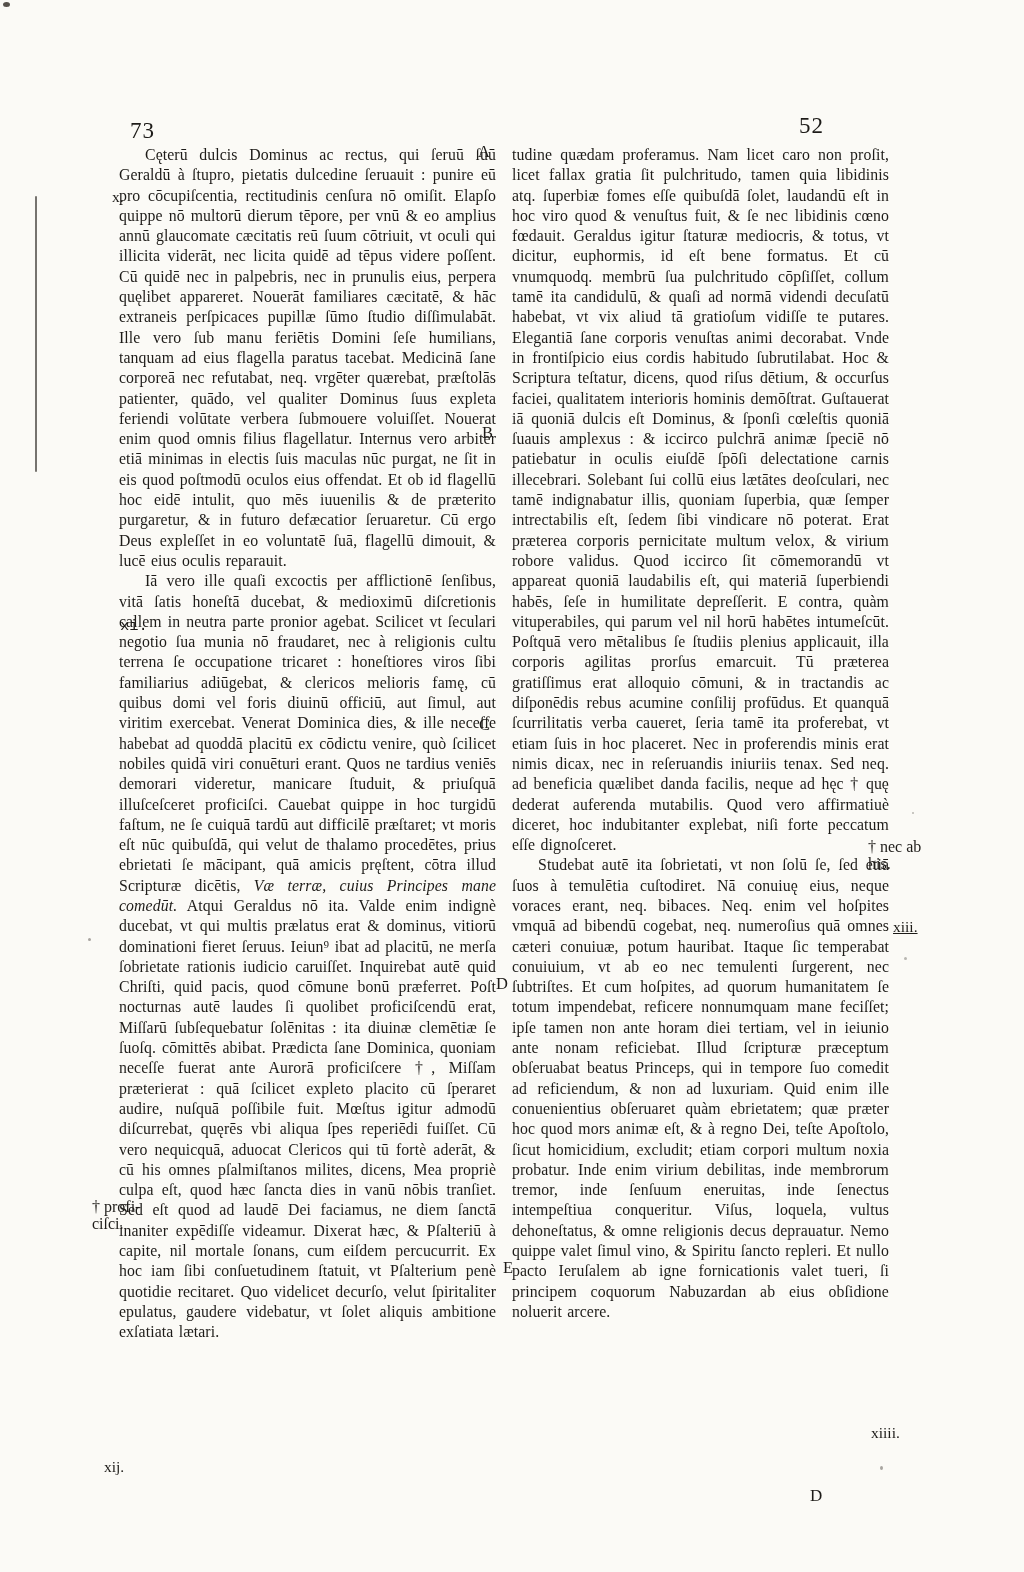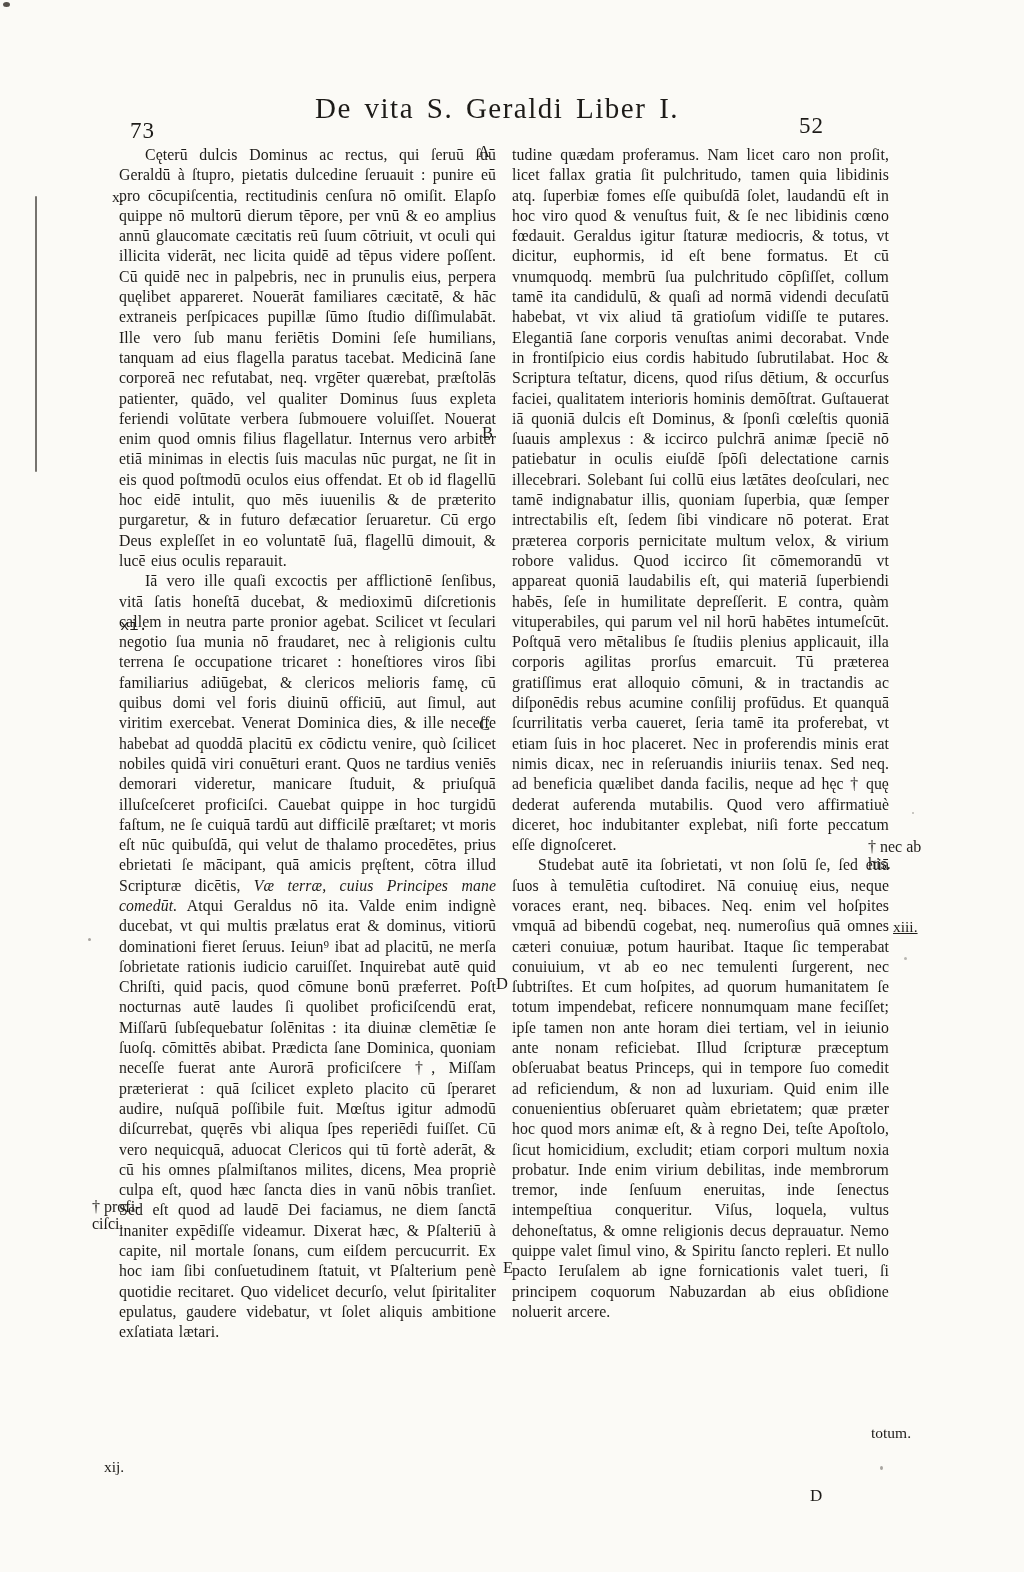--- a/index.html
+++ b/index.html
@@ -48,21 +48,20 @@
   .speck.s3{left:904px;top:957px;width:3px;height:3px;opacity:.4;}
   .speck.s4{left:880px;top:1466px;width:3px;height:4px;opacity:.5;}
   .speck.s5{left:912px;top:812px;width:2px;height:2px;opacity:.4;}
 </style>
 </head>
 <body>
 
 <div class="sheet">
 
   <span class="pagenum left">73</span>
-  <h1 class="title">De vita S. Geraldi Liber I.</h1>
   <span class="pagenum right">52</span>
 
   <div class="col col-left">
     <p>Cęterū dulcis Dominus ac rectus, qui ſeruū ſuū Geraldū à ſtupro, pietatis dulcedine ſeruauit : punire eū pro cōcupiſcentia, rectitudinis cenſura nō omiſit. Elapſo quippe nō multorū dierum tēpore, per vnū &amp; eo amplius annū glaucomate cæcitatis reū ſuum cōtriuit, vt oculi qui illicita viderāt, nec licita quidē ad tēpus videre poſſent. Cū quidē nec in palpebris, nec in prunulis eius, perpera quęlibet appareret. Nouerāt familiares cæcitatē, &amp; hāc extraneis perſpicaces pupillæ ſūmo ſtudio diſſimulabāt. Ille vero ſub manu feriētis Domini ſeſe humilians, tanquam ad eius flagella paratus tacebat. Medicinā ſane corporeā nec refutabat, neq. vrgēter quærebat, præſtolās patienter, quādo, vel qualiter Dominus ſuus expleta feriendi volūtate verbera ſubmouere voluiſſet. Nouerat enim quod omnis filius flagellatur. Internus vero arbiter etiā minimas in electis ſuis maculas nūc purgat, ne ſit in eis quod poſtmodū oculos eius offendat. Et ob id flagellū hoc eidē intulit, quo mēs iuuenilis &amp; de præterito purgaretur, &amp; in futuro defæcatior ſeruaretur. Cū ergo Deus expleſſet in eo voluntatē ſuā, flagellū dimouit, &amp; lucē eius oculis reparauit.</p>
     <p><span>Iā vero ille quaſi excoctis per afflictionē ſenſibus, vitā ſatis honeſtā ducebat, &amp; medioximū diſcretionis callem in neutra parte pronior agebat. Scilicet vt ſeculari negotio ſua munia nō fraudaret, nec à religionis cultu terrena ſe occupatione tricaret : honeſtiores viros ſibi familiarius adiūgebat, &amp; clericos melioris famę, cū quibus domi vel foris diuinū officiū, aut ſimul, aut viritim exercebat. Venerat Dominica dies, &amp; ille neceſſe habebat ad quoddā placitū ex cōdictu venire, quò ſcilicet nobiles quidā viri conuēturi erant. Quos ne tardius veniēs demorari videretur, manicare ſtuduit, &amp; priuſquā illuſceſceret proficiſci. Cauebat quippe in hoc turgidū faſtum, ne ſe cuiquā tardū aut difficilē præſtaret; vt moris eſt nūc quibuſdā, qui velut de thalamo procedētes, prius ebrietati ſe mācipant, quā amicis pręſtent, cōtra illud Scripturæ dicētis, </span><i>Væ terræ, cuius Principes mane comedūt.</i><span> Atqui Geraldus nō ita. Valde enim indignè ducebat, vt qui multis prælatus erat &amp; dominus, vitiorū dominationi fieret ſeruus. Ieiun⁹ ibat ad placitū, ne merſa ſobrietate rationis iudicio caruiſſet. Inquirebat autē quid Chriſti, quid pacis, quod cōmune bonū præferret. Poſt nocturnas autē laudes ſi quolibet proficiſcendū erat, Miſſarū ſubſequebatur ſolēnitas : ita diuinæ clemētiæ ſe ſuoſq. cōmittēs abibat. Prædicta ſane Dominica, quoniam neceſſe fuerat ante Aurorā proficiſcere †, Miſſam præterierat : quā ſcilicet expleto placito cū ſperaret audire, nuſquā poſſibile fuit. Mœſtus igitur admodū diſcurrebat, quęrēs vbi aliqua ſpes reperiēdi fuiſſet. Cū vero nequicquā, aduocat Clericos qui tū fortè aderāt, &amp; cū his omnes pſalmiſtanos milites, dicens, Mea propriè culpa eſt, quod hæc ſancta dies in vanū nōbis tranſiet. Sed eſt quod ad laudē Dei faciamus, ne diem ſanctā inaniter expēdiſſe videamur. Dixerat hæc, &amp; Pſalteriū à capite, nil mortale ſonans, cum eiſdem percucurrit. Ex hoc iam ſibi conſuetudinem ſtatuit, vt Pſalterium penè quotidie recitaret. Quo videlicet decurſo, velut ſpiritaliter epulatus, gaudere videbatur, vt ſolet aliquis ambitione exſatiata lætari.</span></p>
   </div>
 
   <div class="col col-right">
     <p class="cont">tudine quædam proferamus. Nam licet caro non proſit, licet fallax gratia ſit pulchritudo, tamen quia libidinis atq. ſuperbiæ fomes eſſe quibuſdā ſolet, laudandū eſt in hoc viro quod &amp; venuſtus fuit, &amp; ſe nec libidinis cœno fœdauit. Geraldus igitur ſtaturæ mediocris, &amp; totus, vt dicitur, euphormis, id eſt bene formatus. Et cū vnumquodq. membrū ſua pulchritudo cōpſiſſet, collum tamē ita candidulū, &amp; quaſi ad normā videndi decuſatū habebat, vt vix aliud tā gratioſum vidiſſe te putares. Elegantiā ſane corporis venuſtas animi decorabat. Vnde in frontiſpicio eius cordis habitudo ſubrutilabat. Hoc &amp; Scriptura teſtatur, dicens, quod riſus dētium, &amp; occurſus faciei, qualitatem interioris hominis demōſtrat. Guſtauerat iā quoniā dulcis eſt Dominus, &amp; ſponſi cœleſtis quoniā ſuauis amplexus : &amp; iccirco pulchrā animæ ſpeciē nō patiebatur in oculis eiuſdē ſpōſi delectatione carnis illecebrari. Solebant ſui collū eius lætātes deoſculari, nec tamē indignabatur illis, quoniam ſuperbia, quæ ſemper intrectabilis eſt, ſedem ſibi vindicare nō poterat. Erat præterea corporis pernicitate multum velox, &amp; virium robore validus. Quod iccirco ſit cōmemorandū vt appareat quoniā laudabilis eſt, qui materiā ſuperbiendi habēs, ſeſe in humilitate depreſſerit. E contra, quàm vituperabiles, qui parum vel nil horū habētes intumeſcūt. Poſtquā vero mētalibus ſe ſtudiis plenius applicauit, illa corporis agilitas prorſus emarcuit. Tū præterea gratiſſimus erat alloquio cōmuni, &amp; in tractandis ac diſponēdis rebus acumine conſilij profūdus. Et quanquā ſcurrilitatis verba caueret, ſeria tamē ita proferebat, vt etiam ſuis in hoc placeret. Nec in proferendis minis erat nimis dicax, nec in reſeruandis iniuriis tenax. Sed neq. ad beneficia quælibet danda facilis, neque ad hęc † quę dederat auferenda mutabilis. Quod vero affirmatiuè diceret, hoc indubitanter explebat, niſi forte peccatum eſſe dignoſceret.</p>
     <p>Studebat autē ita ſobrietati, vt non ſolū ſe, ſed etiā ſuos à temulētia cuſtodiret. Nā conuiuę eius, neque voraces erant, neq. bibaces. Neq. enim vel hoſpites vmquā ad bibendū cogebat, neq. numeroſius quā omnes cæteri conuiuæ, potum hauribat. Itaque ſic temperabat conuiuium, vt ab eo nec temulenti ſurgerent, nec ſubtriſtes. Et cum hoſpites, ad quorum humanitatem ſe totum impendebat, reficere nonnumquam mane feciſſet; ipſe tamen non ante horam diei tertiam, vel in ieiunio ante nonam reficiebat. Illud ſcripturæ præceptum obſeruabat beatus Princeps, qui in tempore ſuo comedit ad reficiendum, &amp; non ad luxuriam. Quid enim ille conuenientius obſeruaret quàm ebrietatem; quæ præter hoc quod mors animæ eſt, &amp; à regno Dei, teſte Apoſtolo, ſicut homicidium, excludit; etiam corpori multum noxia probatur. Inde enim virium debilitas, inde membrorum tremor, inde ſenſuum eneruitas, inde ſenectus intempeſtiua conqueritur. Viſus, loquela, vultus dehoneſtatus, &amp; omne religionis decus deprauatur. Nemo quippe valet ſimul vino, &amp; Spiritu ſancto repleri. Et nullo pacto Ieruſalem ab igne fornicationis valet tueri, ſi principem coquorum Nabuzardan ab eius obſidione noluerit arcere.</p>
@@ -76,21 +75,21 @@
 
   <div class="cletter" style="left:478px;top:142px;">A</div>
   <div class="cletter" style="left:482px;top:423px;">B</div>
   <div class="cletter" style="left:479px;top:715px;">C</div>
   <div class="cletter" style="left:496px;top:974px;">D</div>
   <div class="cletter" style="left:503px;top:1258px;">E</div>
 
   <div class="mnote small" style="left:868px;top:838px;">† nec ab
 his.</div>
   <div class="mnote" style="left:893px;top:918px;text-decoration:underline;">xiii.</div>
-  <div class="mnote" style="left:871px;top:1424px;">totum.</div>
+  <div class="mnote" style="left:871px;top:1424px;">xiiii.</div>
 
   <div class="signature">D</div>
 
   <div class="artifact-vline"></div>
   <div class="speck s1"></div>
   <div class="speck s2"></div>
   <div class="speck s3"></div>
   <div class="speck s4"></div>
   <div class="speck s5"></div>
 

